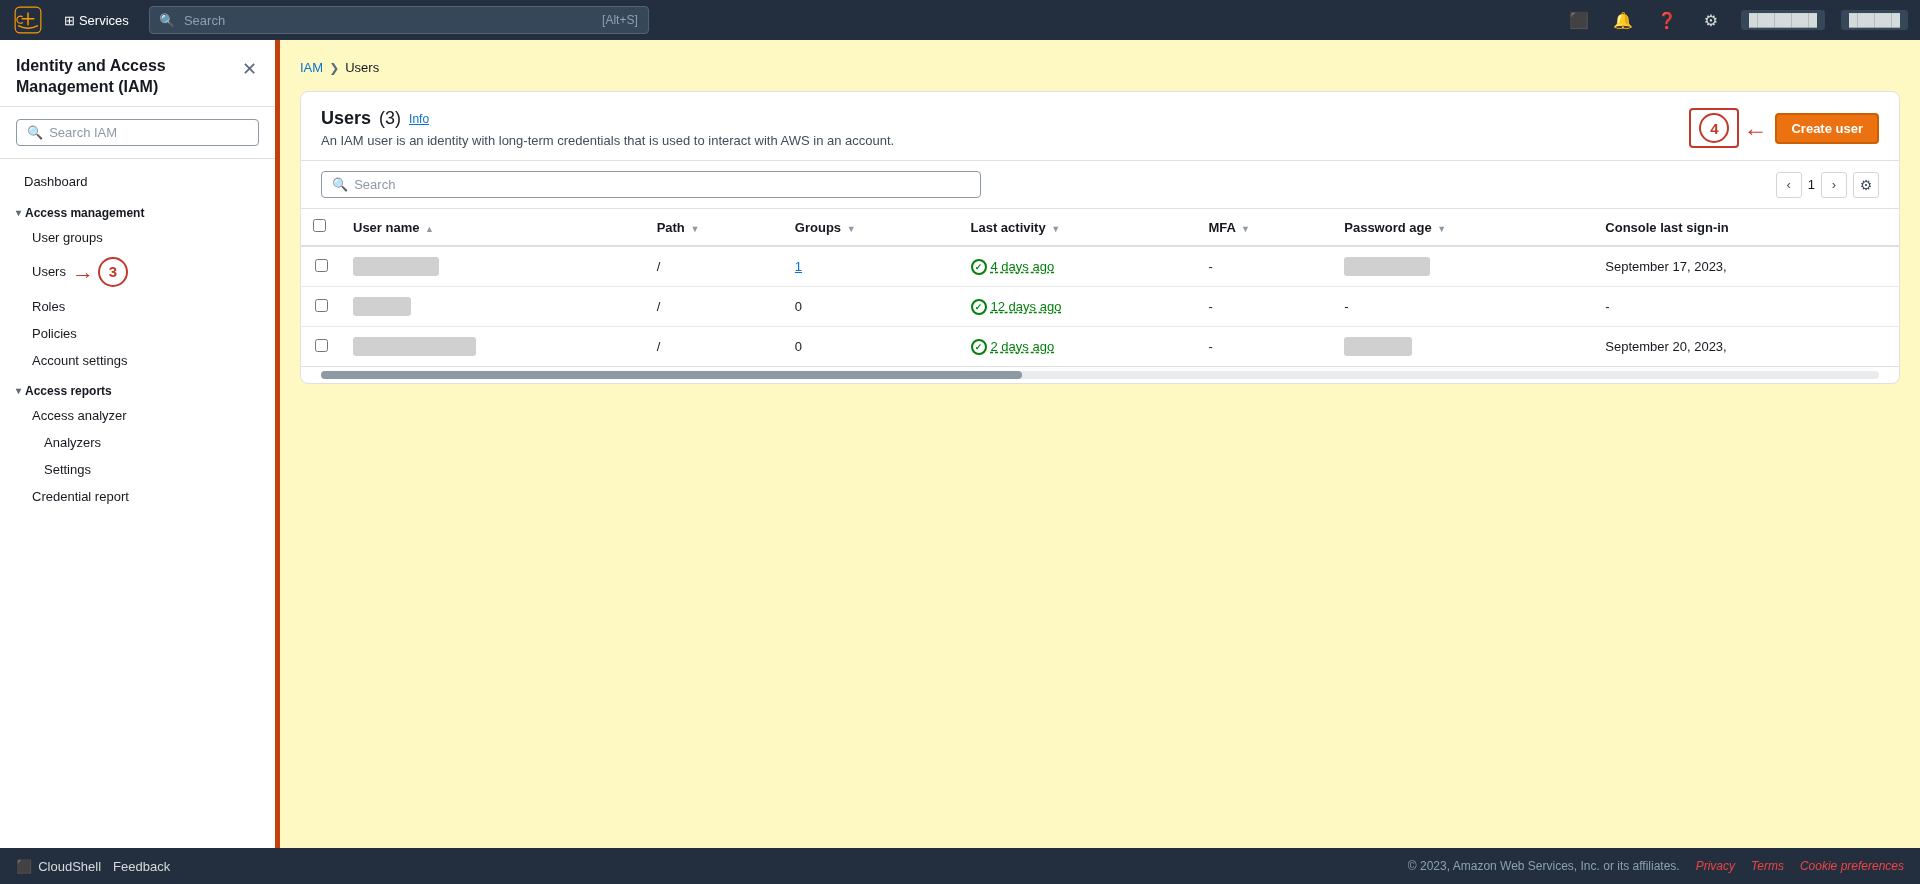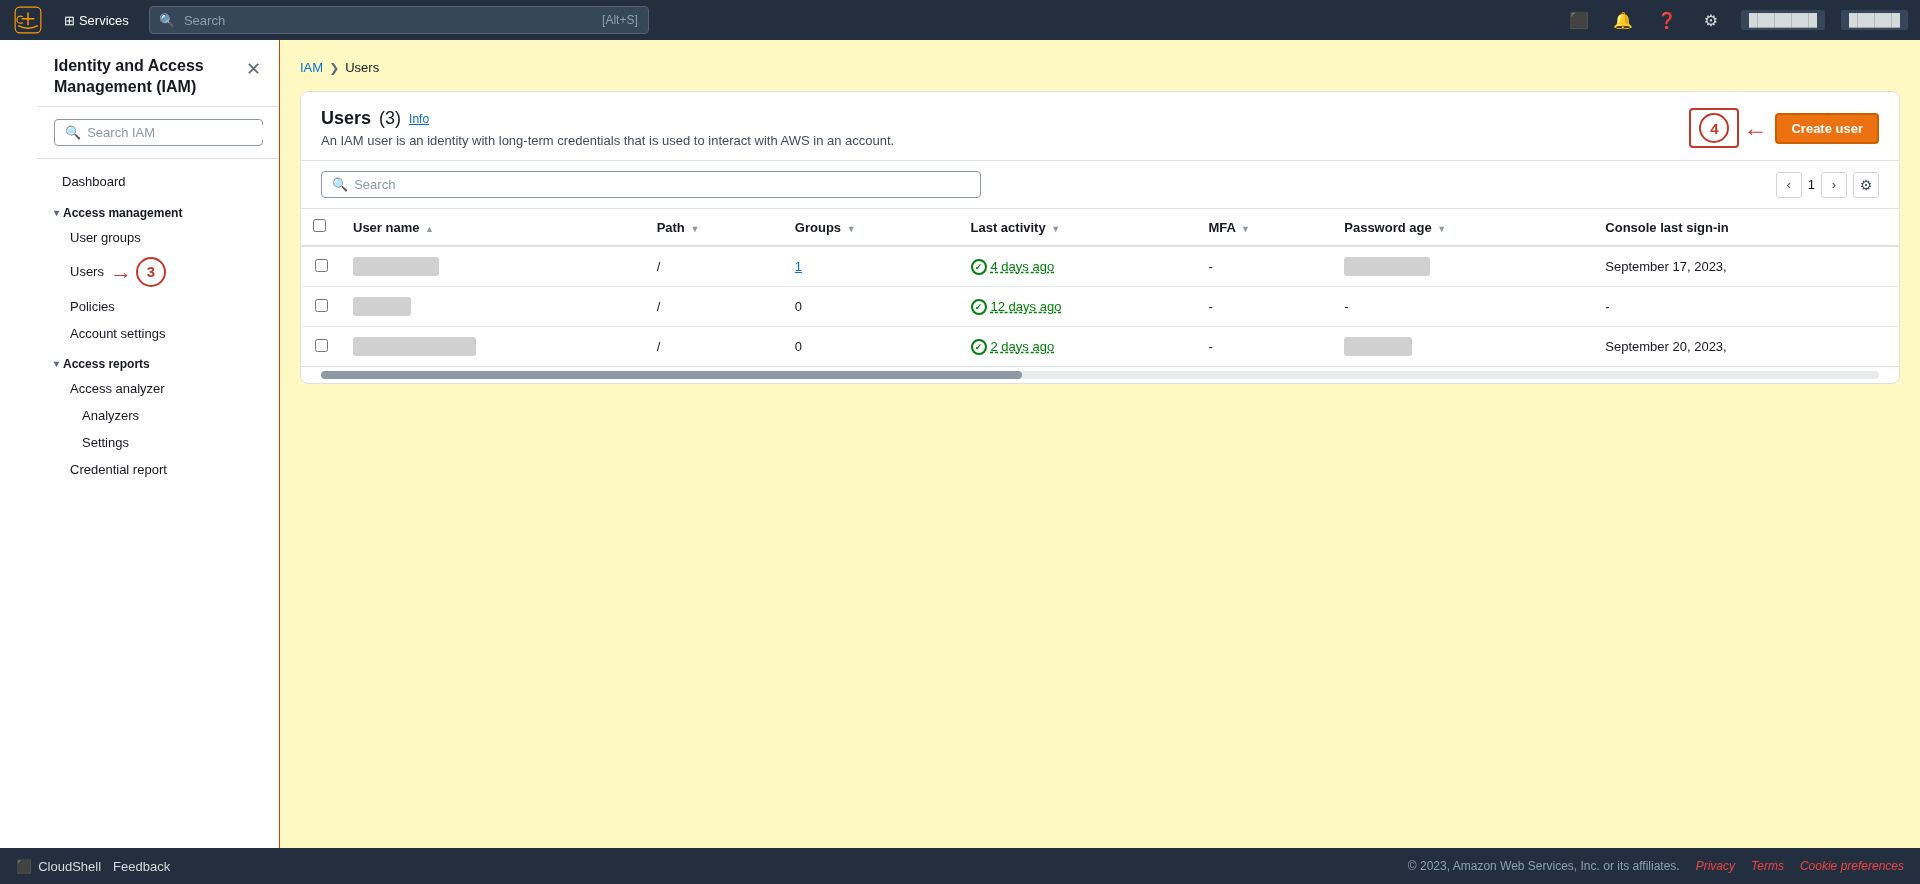--- a/index.html
+++ b/index.html
@@ -85,26 +85,25 @@
     .layout {
       display: flex;
       margin-top: 40px;
       height: calc(100vh - 40px - 36px);
     }
 
     
     .sidebar {
       width: 280px;
       background: #fff;
-      border-right: 1px solid #c2410c;
+      border-right: 5px solid #c2410c;
       display: flex;
       flex-direction: column;
       overflow-y: auto;
       flex-shrink: 0;
-      padding-left: 38px;
     }
     .sidebar-header {
       padding: 16px 16px 8px 16px;
       display: flex;
       align-items: flex-start;
       justify-content: space-between;
       border-bottom: 1px solid #e0e0e0;
     }
     .sidebar-title {
       font-size: 16px;
@@ -428,20 +427,21 @@
         <span>Access management</span>
       </div>
       <div class="nav-sub-item">User groups</div>
       <div class="nav-sub-item active" style="display:flex; align-items:center; gap:6px;">
         <span>Users</span>
         <span class="annotation-wrap">
           <span class="arrow-right">→</span>
           <span class="circle-badge">3</span>
         </span>
       </div>
+      <div class="nav-sub-item">Roles</div>
       <div class="nav-sub-item">Policies</div>
       <div class="nav-sub-item">Account settings</div>
 
       <div class="nav-section-header">
         <span class="chevron">▾</span>
         <span>Access reports</span>
       </div>
       <div class="nav-sub-item">Access analyzer</div>
       <div class="nav-sub-sub-item">Analyzers</div>
       <div class="nav-sub-sub-item">Settings</div>

